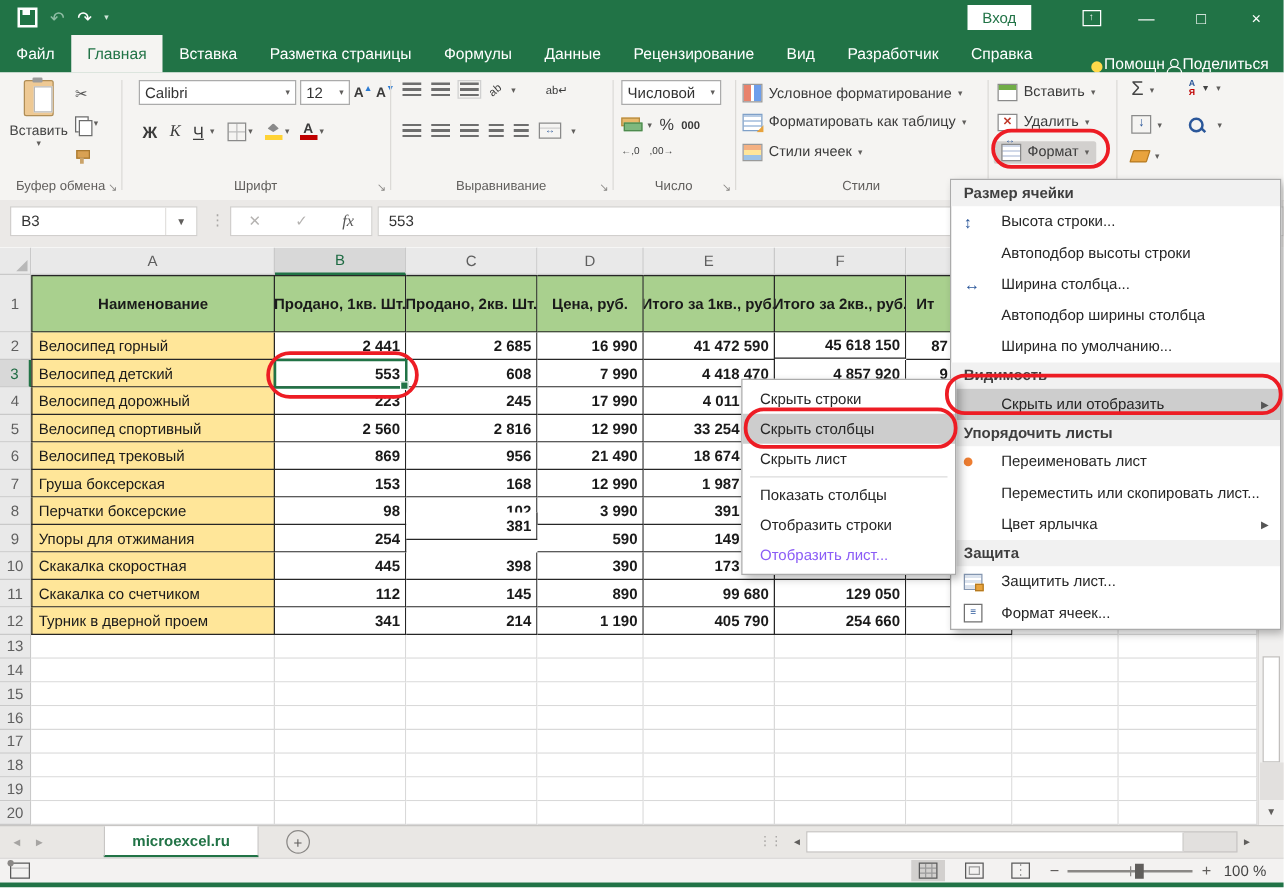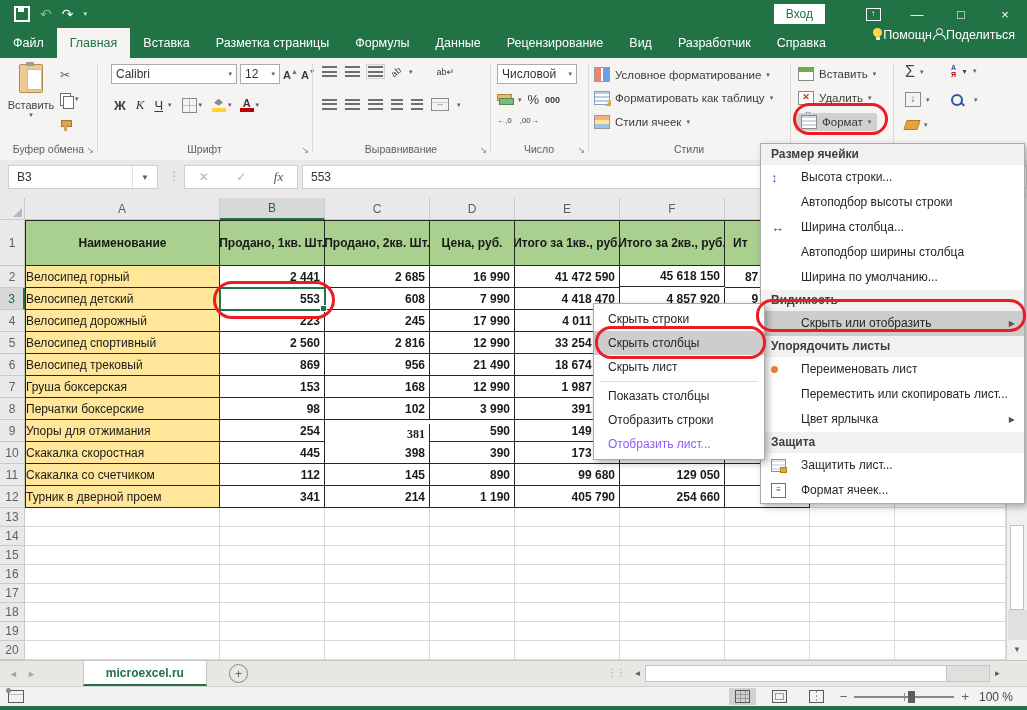--- a/index.html
+++ b/index.html
@@ -20,21 +20,21 @@
   .title-right{position:absolute;right:0;top:0;height:28px;display:flex;align-items:center;}
   #login-btn{background:#fff;color:#217346;font-size:12px;border:none;padding:3px 12px;margin-right:26px;cursor:pointer;}
   .winctl{width:44px;height:28px;display:flex;align-items:center;justify-content:center;font-size:13px;color:#fff;cursor:pointer;}
   .i-ribbonopts{width:13px;height:11px;border:1px solid #fff;display:inline-block;position:relative;font-size:8px;line-height:10px;text-align:center;}
 
   
   #tabbar{position:absolute;left:0;top:28px;width:1027px;height:30px;background:#217346;
           display:flex;align-items:stretch;font-size:12.5px;color:#fff;}
   .rtab{padding:0 13px;display:flex;align-items:center;cursor:pointer;white-space:nowrap;}
   .rtab.active{background:#f5f4f2;color:#217346;}
-  .tab-right{margin-left:auto;display:flex;align-items:flex-start;gap:1px;padding-right:12px;}
+  .tab-right{margin-left:auto;display:flex;align-items:flex-end;gap:1px;padding-right:12px;}
   .i-bulb{width:9px;height:9px;border-radius:50%;background:#ffd94a;display:inline-block;position:relative;}
   .i-bulb::after{content:"";position:absolute;left:2.5px;top:9px;width:4px;height:3px;background:#e6e6e6;}
   .i-person{width:12px;height:11px;display:inline-block;position:relative;}
   .i-person::before{content:"";position:absolute;left:3px;top:0;width:5px;height:5px;border:1px solid #fff;border-radius:50%;}
   .i-person::after{content:"";position:absolute;left:0;top:6px;width:11px;height:5px;border:1px solid #fff;border-bottom:none;border-radius:6px 6px 0 0;}
 
   
   #ribbon{position:absolute;left:0;top:58px;width:1027px;height:102px;background:#f5f4f2;border-bottom:1px solid #e1dfdd;}
   .grp{position:absolute;top:0;height:100px;}
   .grp-label{position:absolute;left:0;right:0;bottom:3px;text-align:center;font-size:10.5px;color:#605e5c;white-space:nowrap;}
@@ -134,21 +134,21 @@
   .hd.selrow{background:#d8d8d8;color:#1e6b43;border-right:2px solid #217346;}
   #corner{position:absolute;left:0;top:0;width:25px;height:22px;background:#e9e9e9;border-right:1px solid #c9c9c9;border-bottom:1px solid #c9c9c9;box-sizing:border-box;}
   #corner::after{content:"";position:absolute;right:2px;bottom:2px;border-left:9px solid transparent;border-bottom:9px solid #b8b8b8;}
   .cell{position:absolute;box-sizing:border-box;background:#fff;border-right:1px solid #d9d9d9;border-bottom:1px solid #d9d9d9;
         font-size:12px;color:#1a1a1a;display:flex;align-items:center;white-space:pre;overflow:hidden;cursor:cell;}
   .cell.tb{border-right:1px solid #262626;border-bottom:1px solid #262626;}
   .cell.tb.first{border-left:1px solid #262626;}
   .cell.toprow{border-top:1px solid #262626;}
   .cell.th{background:#a9d08e;font-weight:bold;justify-content:center;text-align:center;padding:0 3px;line-height:1.25;display:flex;flex-wrap:wrap;align-content:center;}
   .cell.th.gfrag{justify-content:flex-start;text-align:left;padding-left:8px;}
-  .cell.namecol{background:#ffe699;justify-content:flex-start;padding-left:0;}
+  .cell.namecol{background:#ffe699;justify-content:flex-start;padding-left:5px;}
   .cell.num{justify-content:flex-end;padding-right:4px;font-weight:bold;}
   #selbox{position:absolute;border:2px solid #217346;box-sizing:border-box;z-index:2;pointer-events:none;}
   #selbox::after{content:"";position:absolute;right:-3px;bottom:-3px;width:5px;height:5px;background:#217346;border:1px solid #fff;}
 
   
   #vscroll{position:absolute;left:1006px;top:198px;width:21px;height:462px;background:#f1f0ef;border-left:1px solid #d6d4d2;box-sizing:border-box;z-index:1;}
   #vthumb{position:absolute;left:3px;top:327px;width:14px;height:85px;background:#fff;border:1px solid #c1bfbd;box-sizing:border-box;}
   #vshade{position:absolute;left:1px;top:412px;width:19px;height:30px;background:#e2e0de;}
   #vdown{position:absolute;left:0;bottom:0;width:20px;height:20px;text-align:center;font-size:8px;color:#605e5c;line-height:20px;cursor:pointer;}
 
@@ -548,21 +548,21 @@
     <div class="cell tb num" style="left: 220px; top: 200px; width: 105px; height: 22px;">98</div>
     <div class="cell tb num" style="left: 325px; top: 200px; width: 105px; height: 22px;">102</div>
     <div class="cell tb num" style="left: 430px; top: 200px; width: 85px; height: 22px;">3 990</div>
     <div class="cell tb num" style="left: 515px; top: 200px; width: 105px; height: 22px;">391 020</div>
     <div class="cell tb num" style="left: 620px; top: 200px; width: 105px; height: 22px;"></div>
     <div class="cell tb num" style="left: 725px; top: 200px; width: 85px; height: 22px;"></div>
     <div class="cell" style="left: 810px; top: 200px; width: 85px; height: 22px;"></div>
     <div class="cell" style="left: 895px; top: 200px; width: 111px; height: 22px;"></div>
     <div class="cell tb first namecol" style="left: 25px; top: 222px; width: 195px; height: 22px;">Упоры для отжимания</div>
     <div class="cell tb num" style="left: 220px; top: 222px; width: 105px; height: 22px;">254</div>
-    <div class="cell tb num" style="left: 325px; top: 226px; width: 105px; height: 22px; font-family: Liberation Serif, serif;">381</div>
+    <div class="cell tb num" style="left: 325px; top: 212px; width: 105px; height: 22px;">381</div>
     <div class="cell tb num" style="left: 430px; top: 222px; width: 85px; height: 22px;">590</div>
     <div class="cell tb num" style="left: 515px; top: 222px; width: 105px; height: 22px;">149 860</div>
     <div class="cell tb num" style="left: 620px; top: 222px; width: 105px; height: 22px;"></div>
     <div class="cell tb num" style="left: 725px; top: 222px; width: 85px; height: 22px;"></div>
     <div class="cell" style="left: 810px; top: 222px; width: 85px; height: 22px;"></div>
     <div class="cell" style="left: 895px; top: 222px; width: 111px; height: 22px;"></div>
     <div class="cell tb first namecol" style="left: 25px; top: 244px; width: 195px; height: 22px;">Скакалка скоростная</div>
     <div class="cell tb num" style="left: 220px; top: 244px; width: 105px; height: 22px;">445</div>
     <div class="cell tb num" style="left: 325px; top: 244px; width: 105px; height: 22px;">398</div>
     <div class="cell tb num" style="left: 430px; top: 244px; width: 85px; height: 22px;">390</div>

